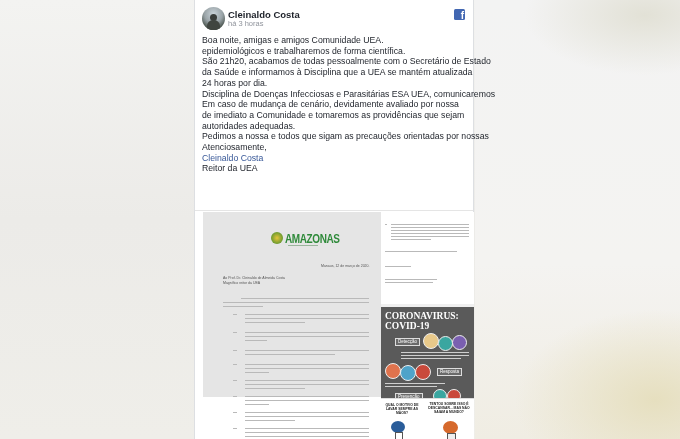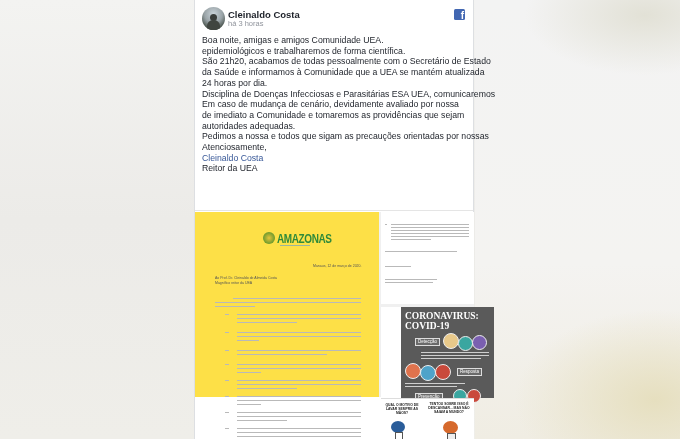--- a/index.html
+++ b/index.html
@@ -42,21 +42,21 @@
     position:absolute; left:7px; top:35px; width:270px;
     font-size:8.7px; line-height:10.7px; color:#1d2129;
   }
   .post-text .line { display:block; white-space:nowrap; }
   .post-text .link { color:#385898; }
   .media {
     position:absolute; left:0; top:210px; width:278px; height:229px;
     border-top:1px solid #e5e5e5;
   }
   .doc-main {
-    position:absolute; left:0; top:1px; width:184px; height:185px; background:#fde047;
+    position:absolute; left:8px; top:1px; width:184px; height:185px; background:#e5e5e5;
     border-right:2px solid #f0f0f0;
   }
   .logo {
     position:absolute; left:68px; top:17px; height:18px; display:flex; align-items:center;
   }
   .logo .emblem {
     width:12px; height:12px; border-radius:50%;
     background: radial-gradient(circle, #e6c53b 0%, #6b9a2e 70%, #2f6b2a 100%);
     margin-right:2px;
   }
@@ -66,21 +66,21 @@
   }
   .logo-sub { position:absolute; left:85px; top:33px; width:30px; height:1px; background:#9bb59d; }
   .doc-date { position:absolute; left:118px; top:52px; font-size:3.5px; color:#555; }
   .doc-to { position:absolute; left:20px; top:64px; font-size:3.5px; color:#555; line-height:4.5px; }
   .textline { position:absolute; height:1.2px; background:#b9b9b9; }
   .doc-side {
     position:absolute; left:186px; top:1px; width:93px; height:92px; background:#fff;
     border-bottom:3px solid #f0f0f0;
   }
   .infographic {
-    position:absolute; left:186px; top:96px; width:93px; height:91px; background:#5a5a5a;margin-left:20px;
+    position:absolute; left:186px; top:96px; width:93px; height:91px; background:#5a5a5a;
   }
   .info-title {
     position:absolute; left:4px; top:4px; font-family:"Liberation Serif", serif;
     font-weight:bold; color:#fff; font-size:9.5px; line-height:10px;
   }
   .circle { position:absolute; border-radius:50%; border:1px solid #eee; }
   .pill {
     position:absolute; font-size:4.5px; color:#fff; border:0.5px solid #ddd;
     padding:0 2px; background:#6a6a6a; line-height:6px;
   }
@@ -103,21 +103,21 @@
     <div class="body"></div>
   </div>
   <div class="author">Cleinaldo Costa</div>
   <div class="time">há 3 horas</div>
   <div class="fb-icon">f</div>
 
   <div class="post-text">
     <span class="line">Boa noite, amigas e amigos Comunidade UEA.</span>
     <span class="line">epidemiológicos e trabalharemos de forma científica.</span>
     <span class="line">São 21h20, acabamos de todas pessoalmente com o Secretário de Estado</span>
-    <span class="line">da Saúde e informamos à Comunidade que a UEA se mantém atualizada</span>
+    <span class="line">da Saúde e informamos à Disciplina que a UEA se mantém atualizada</span>
     <span class="line">24 horas por dia.</span>
     <span class="line">Disciplina de Doenças Infecciosas e Parasitárias ESA UEA, comunicaremos</span>
     <span class="line">Em caso de mudança de cenário, devidamente avaliado por nossa</span>
     <span class="line">de imediato a Comunidade e tomaremos as providências que sejam</span>
     <span class="line">autoridades adequadas.</span>
     <span class="line">Pedimos a nossa e todos que sigam as precauções orientadas por nossas</span>
     <span class="line">Atenciosamente,</span>
     <span class="line link">Cleinaldo Costa</span>
     <span class="line">Reitor da UEA</span>
   </div>

